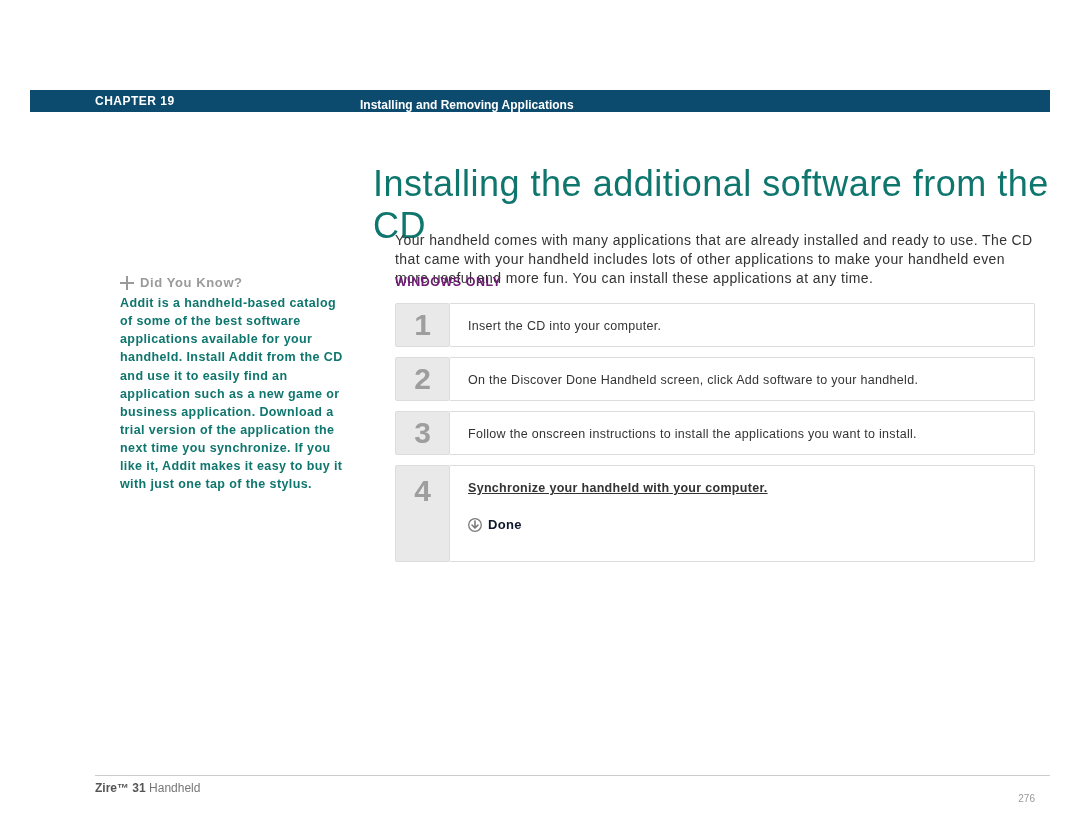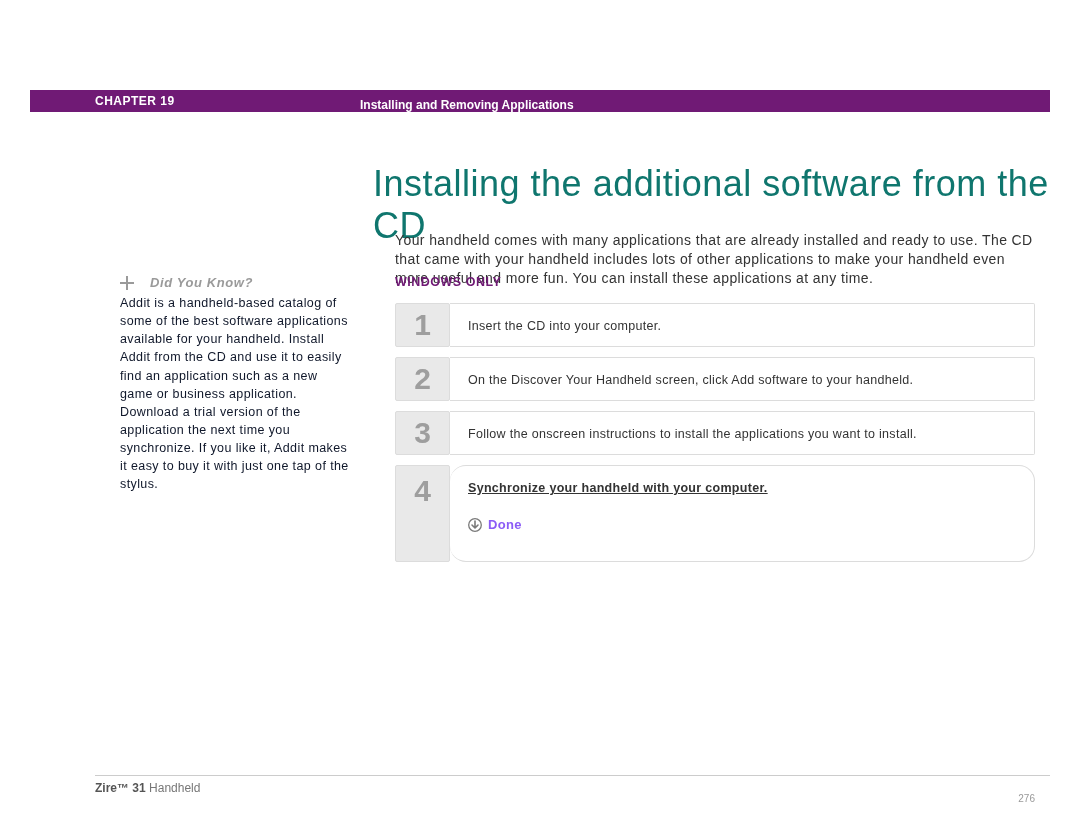--- a/index.html
+++ b/index.html
@@ -2,21 +2,21 @@
 <html><head>
 <meta charset="utf-8">
 <style>
   * { box-sizing: border-box; margin: 0; padding: 0; }
   html, body { width: 1080px; height: 834px; background: #fff; font-family: Arial, Helvetica, sans-serif; color: #333; }
   .page { position: relative; width: 1080px; height: 834px; }
   .header-bar {
     position: absolute;
     left: 30px; right: 30px; top: 90px;
     height: 22px;
-    background: #701a75;
+    background: #0c4a6e;
     color: #fff;
     font-size: 12px;
     font-weight: bold;
     display: flex;
     align-items: center;
   }
   .header-bar .chapter { margin-left: 65px; width: 240px; letter-spacing: 0.5px; }
   .header-bar .title { margin-left: 25px; margin-top: 8px; }
   .main-title {
     position: absolute;
@@ -45,45 +45,45 @@
     letter-spacing: 0.5px;
   }
   .sidebar {
     position: absolute;
     left: 120px; top: 275px;
     width: 230px;
   }
   .dyk-head {
     display: flex;
     align-items: center;
-    gap: 16px;
+    gap: 6px;
     color: #9a9a9a;
     font-weight: bold;
     font-size: 13px;
     letter-spacing: 0.6px;
     margin-bottom: 4px;
-    font-style: italic;
   }
   .plus-icon {
     width: 14px; height: 14px;
     position: relative;
     display: inline-block;
   }
   .plus-icon::before, .plus-icon::after {
     content: "";
     position: absolute;
     background: #9a9a9a;
   }
   .plus-icon::before { left: 6px; top: 0; width: 2px; height: 14px; }
   .plus-icon::after { left: 0; top: 6px; width: 14px; height: 2px; }
   .dyk-body {
     font-size: 12.5px;
-    color: #0f172a;
+    color: #0f766e;
     line-height: 1.45;
     letter-spacing: 0.4px;
+    font-weight: bold;
   }
   .steps {
     position: absolute;
     left: 395px; top: 303px;
     width: 640px;
   }
   .step-row {
     display: flex;
     margin-bottom: 10px;
   }
@@ -107,23 +107,23 @@
     border-left: none;
     border-radius: 0 2px 2px 0;
     font-size: 12.5px;
     padding: 12px 15px 8px 18px;
     display: flex;
     align-items: center;
     letter-spacing: 0.3px;
     line-height: 1.4;
   }
   .step-4 .step-num { min-height: 95px; align-items: flex-start; padding-top: 8px; }
-  .step-4 .step-text { display: block; padding-top: 14px; min-height: 97px; border-radius: 16px; }
+  .step-4 .step-text { display: block; padding-top: 14px; min-height: 97px; }
   .sync-link { font-weight: bold; text-decoration: underline; color: #333; }
-  .done-row { margin-top: 18px; display: flex; align-items: center; gap: 6px; color: #8b5cf6; font-weight: bold; font-size: 13px; }
+  .done-row { margin-top: 18px; display: flex; align-items: center; gap: 6px; color: #0f172a; font-weight: bold; font-size: 13px; }
   .done-icon {
     width: 14px; height: 14px;
     position: relative;
     display: inline-block;
   }
   .done-icon svg { width: 14px; height: 14px; }
   .footer {
     position: absolute;
     left: 95px; right: 30px; top: 775px;
     border-top: 1px solid #ccc;
@@ -160,21 +160,21 @@
     <div class="dyk-body">Addit is a handheld-based catalog of some of the best software applications available for your handheld. Install Addit from the CD and use it to easily find an application such as a new game or business application. Download a trial version of the application the next time you synchronize. If you like it, Addit makes it easy to buy it with just one tap of the stylus.</div>
   </div>
 
   <div class="steps">
     <div class="step-row">
       <div class="step-num">1</div>
       <div class="step-text">Insert the CD into your computer.</div>
     </div>
     <div class="step-row">
       <div class="step-num">2</div>
-      <div class="step-text">On the Discover Your Handheld screen, click Add software to your handheld.</div>
+      <div class="step-text">On the Discover Done Handheld screen, click Add software to your handheld.</div>
     </div>
     <div class="step-row">
       <div class="step-num">3</div>
       <div class="step-text">Follow the onscreen instructions to install the applications you want to install.</div>
     </div>
     <div class="step-row step-4">
       <div class="step-num">4</div>
       <div class="step-text">
         <a href="#" class="sync-link">Synchronize your handheld with your computer.</a>
         <div class="done-row">

